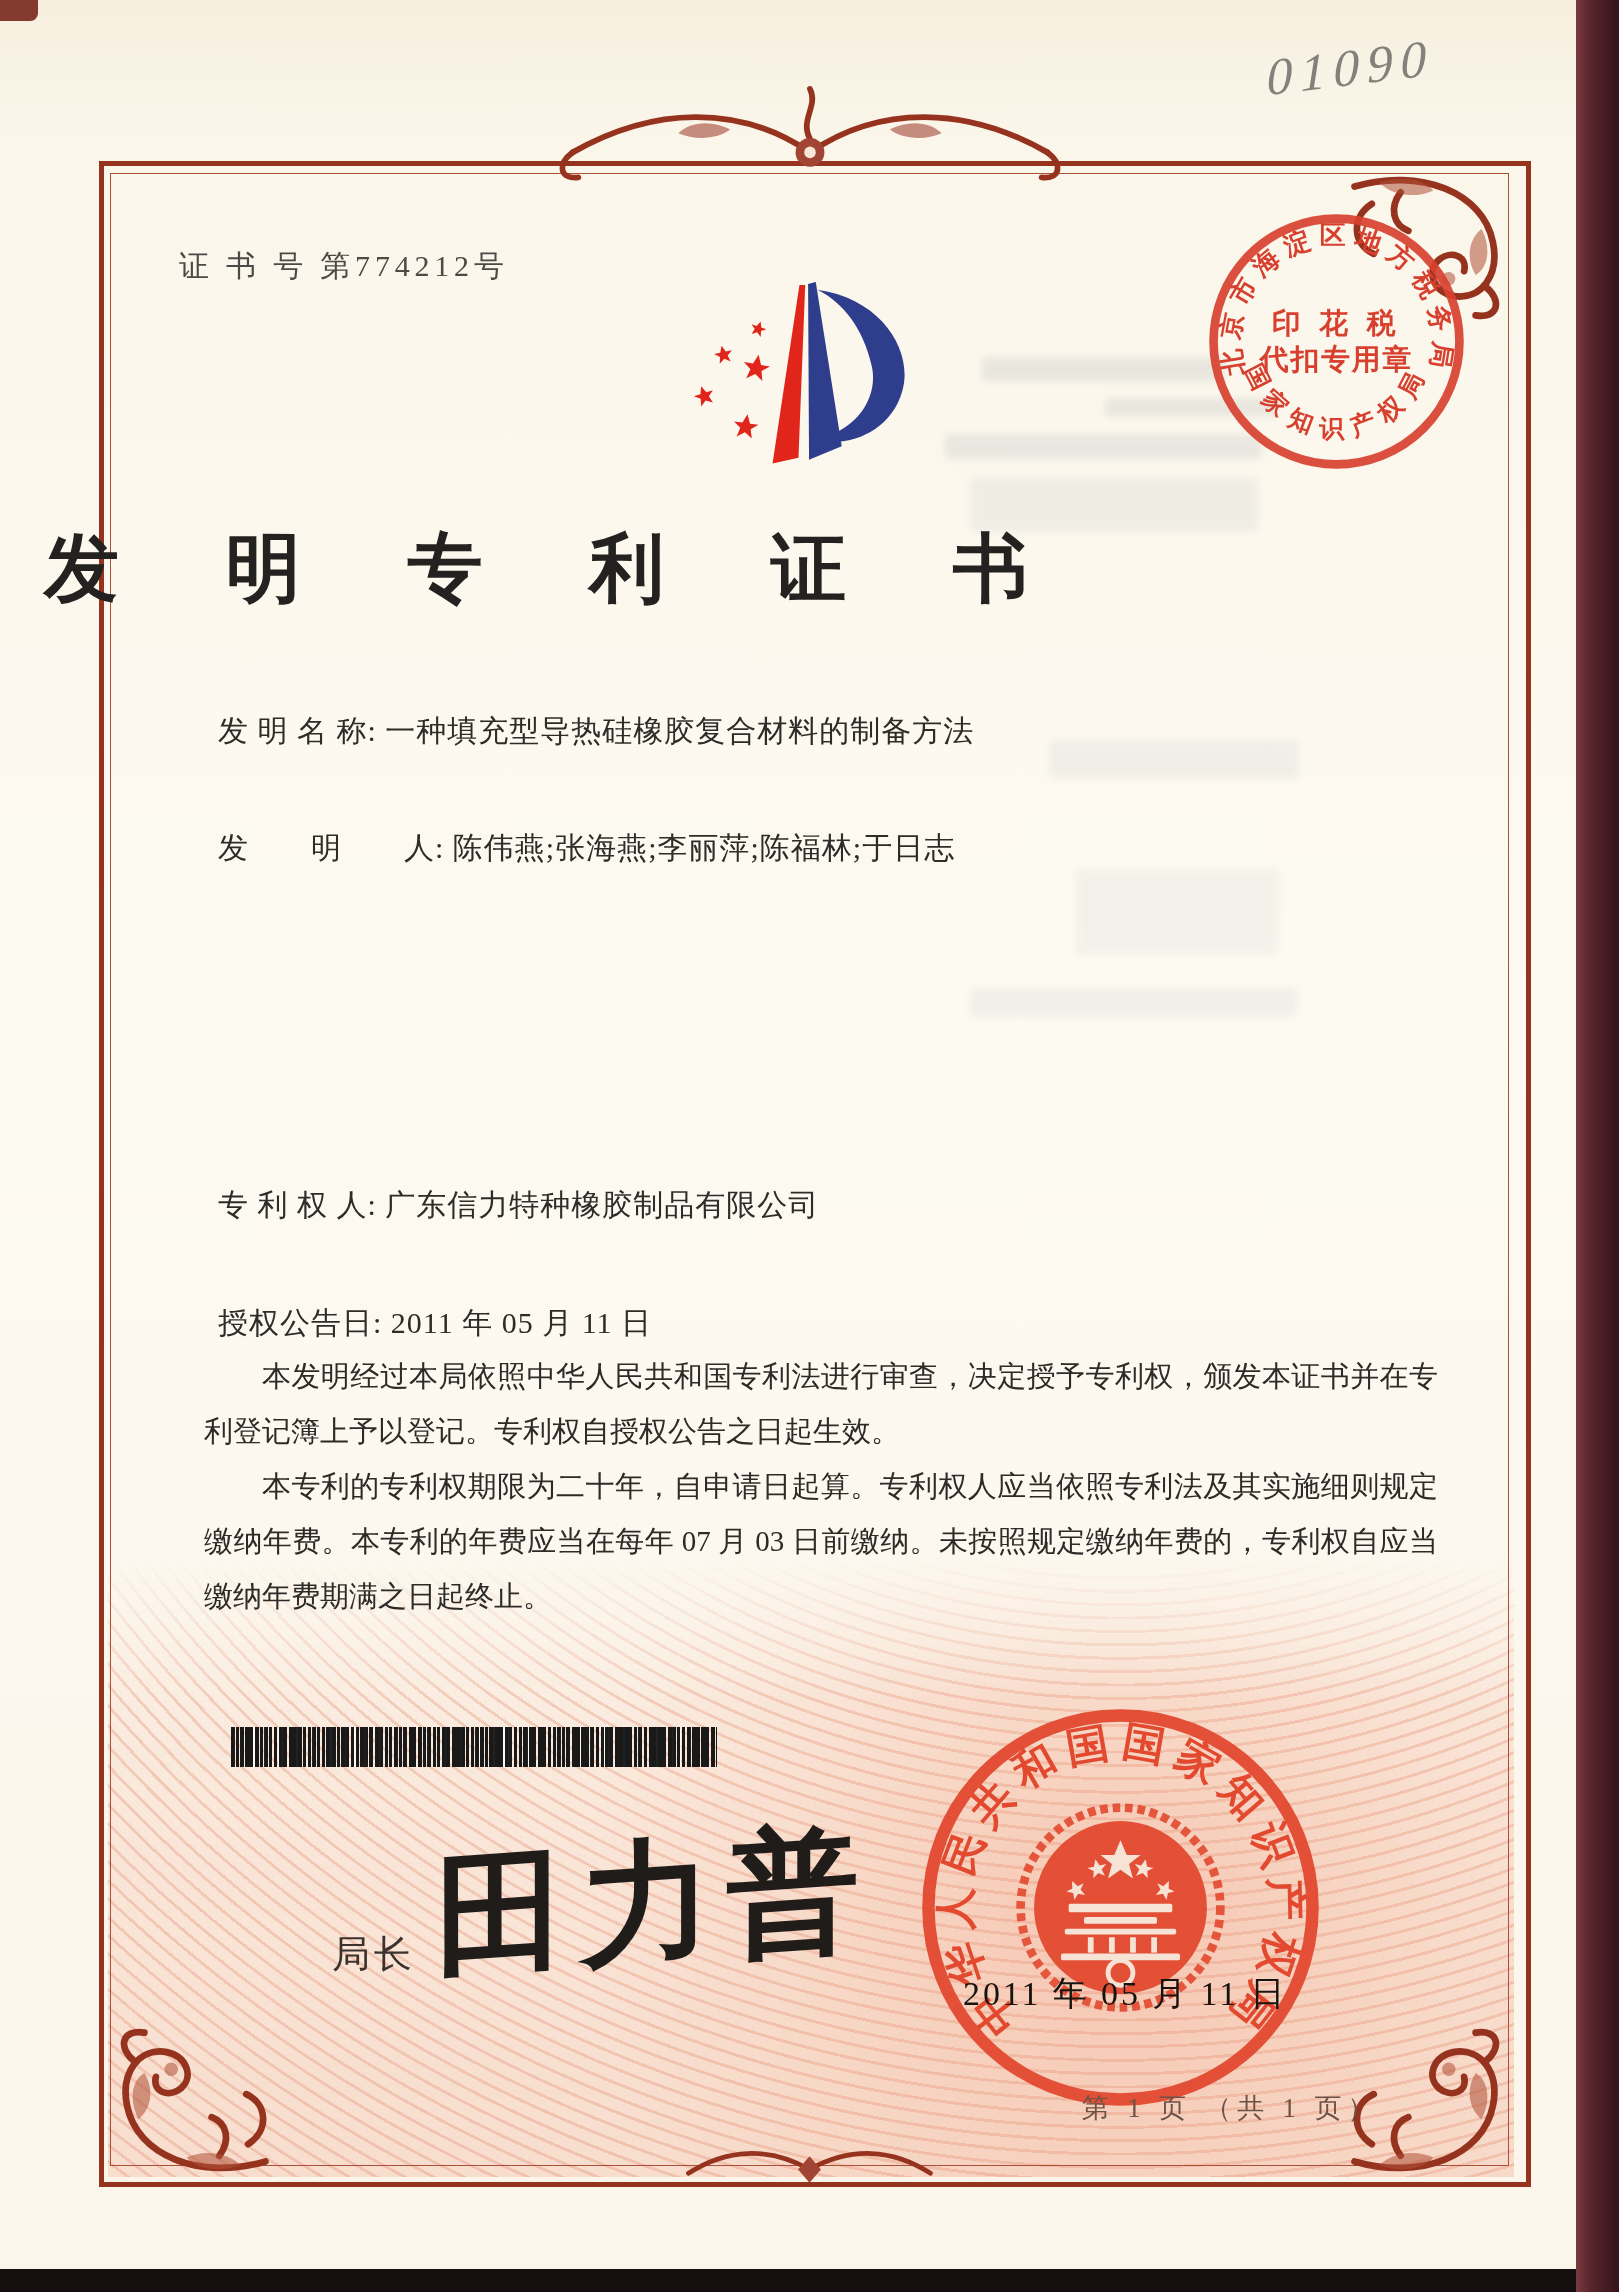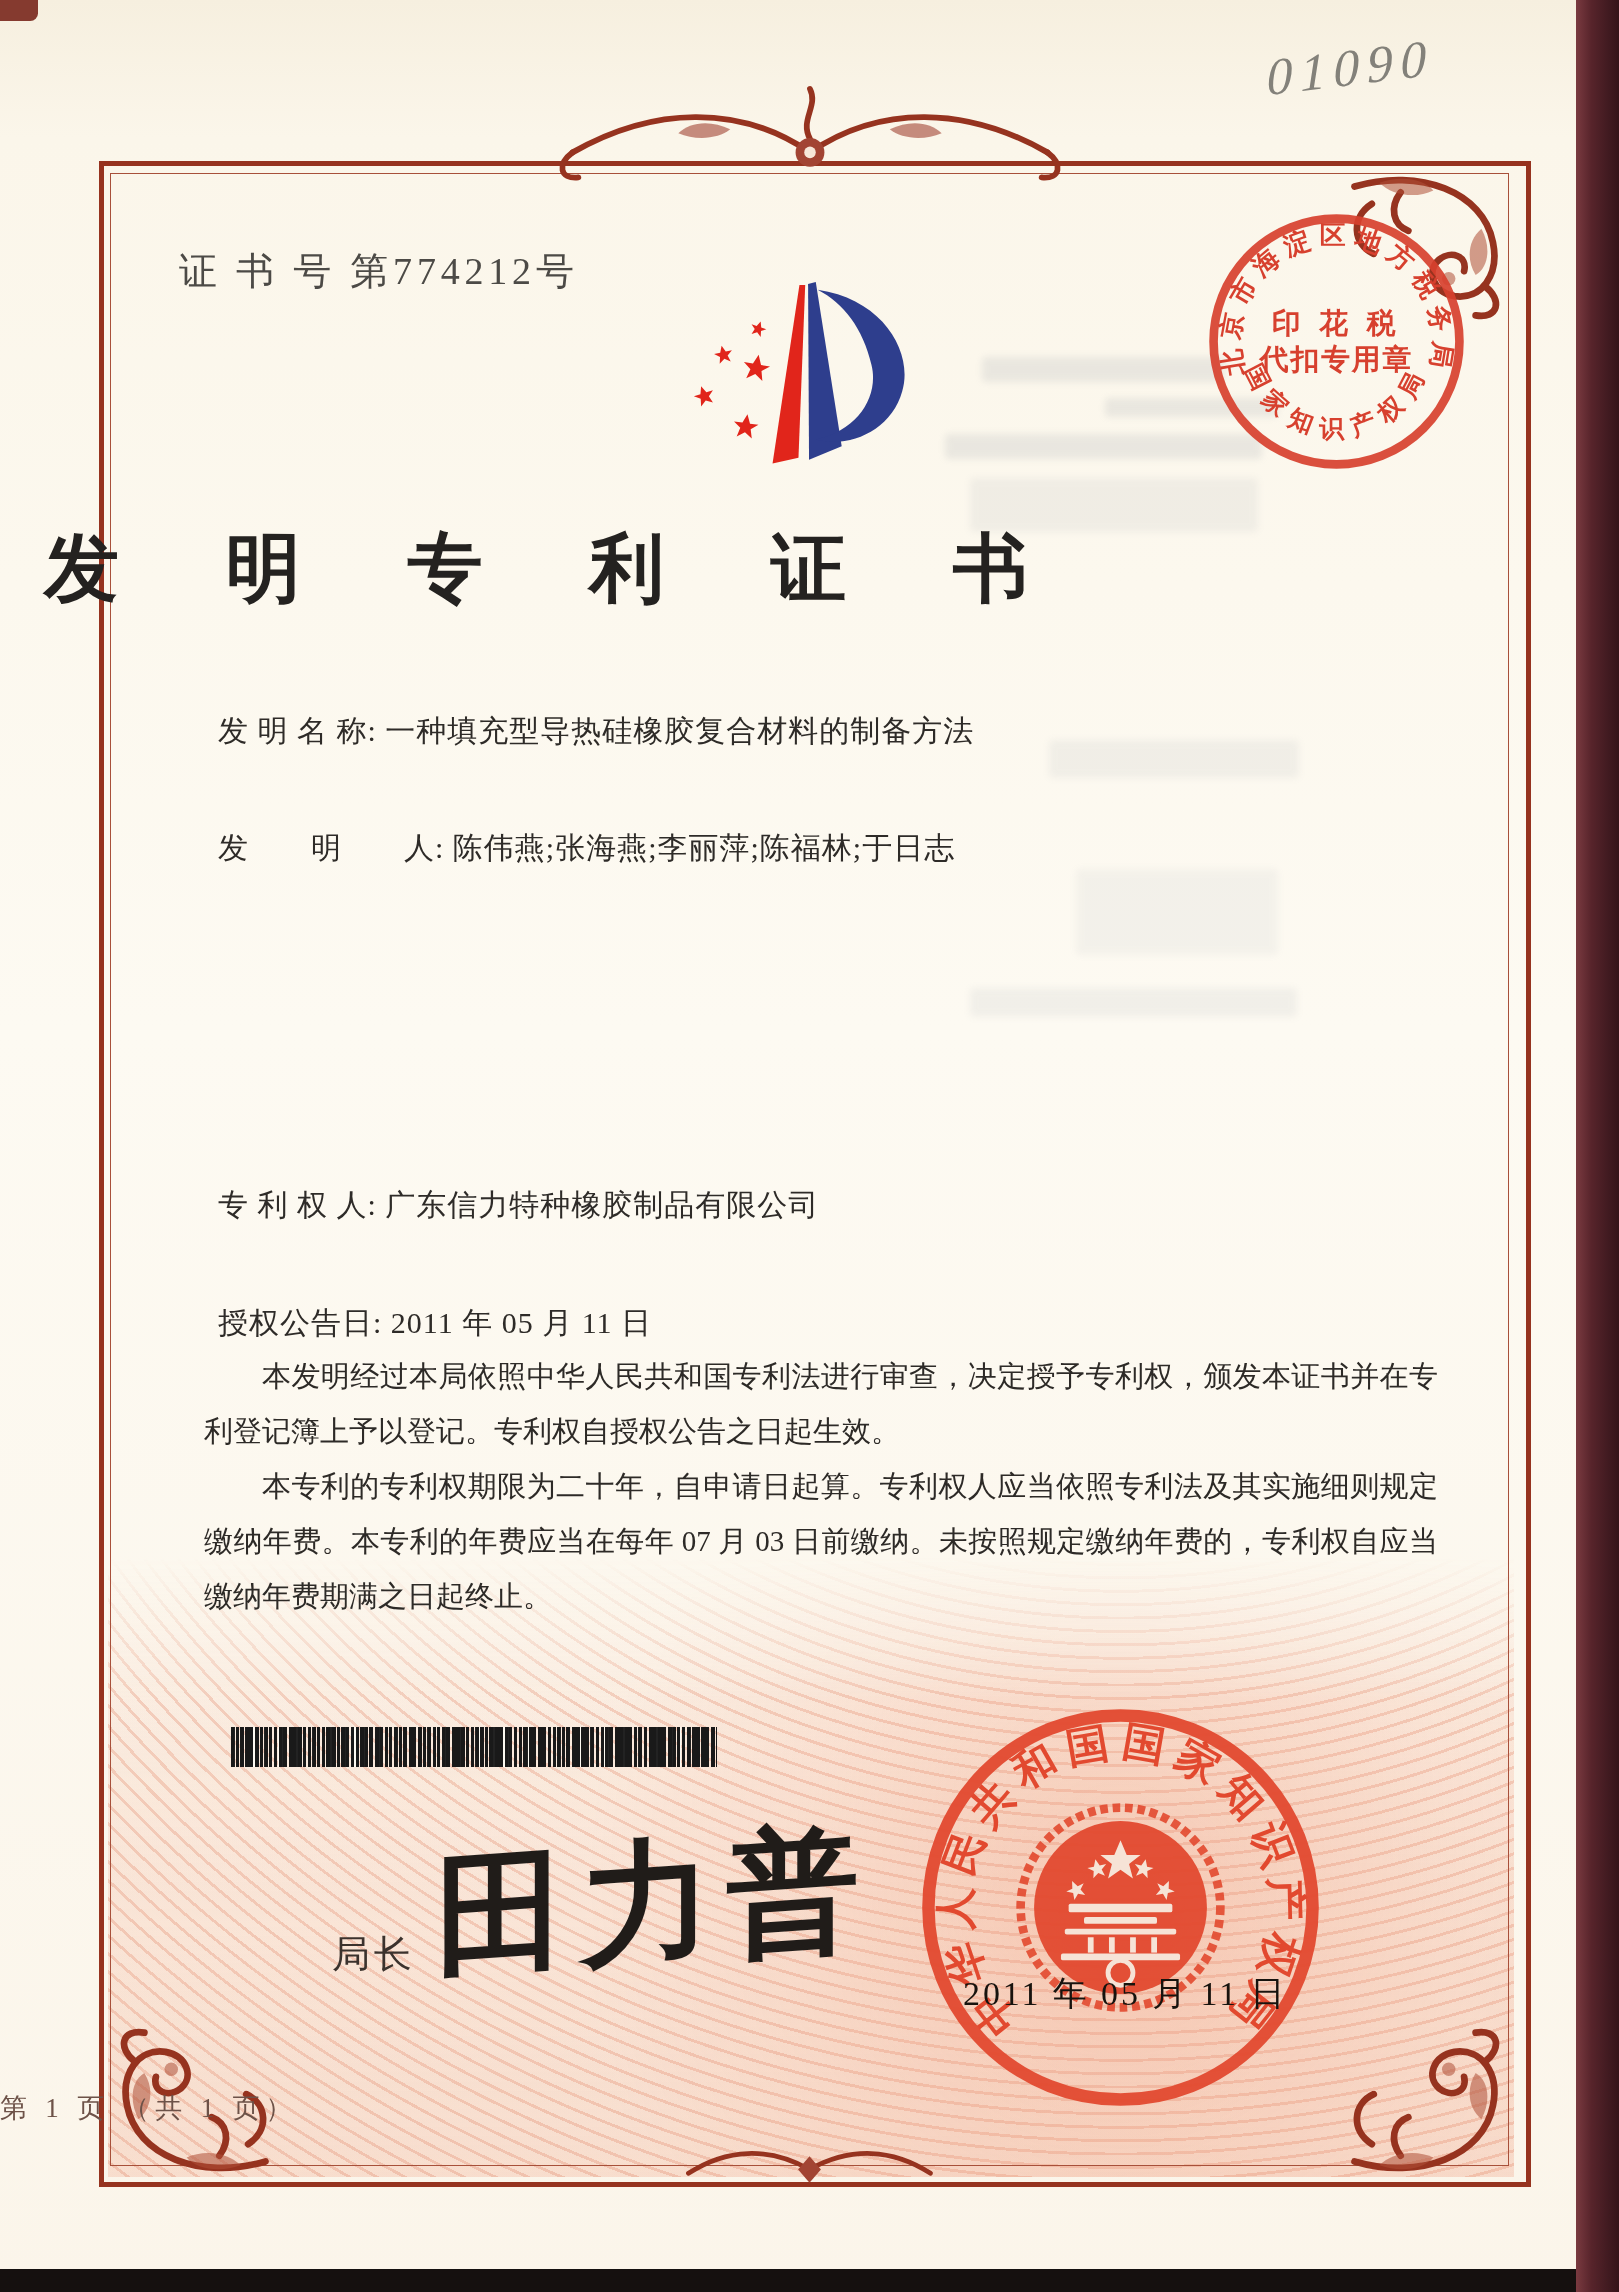--- a/index.html
+++ b/index.html
@@ -22,37 +22,37 @@
     background:
       radial-gradient(circle 538px at 1013px 352px, rgba(240,150,118,.42), rgba(240,150,118,.16) 62%, rgba(240,150,118,.05) 100%),
       repeating-radial-gradient(circle at 1013px -730px, rgba(226,132,102,.30) 0 2.9px, rgba(226,132,102,0) 2.9px 13.4px),
       linear-gradient(180deg, rgba(246,206,186,0) 0%, rgba(245,198,176,.22) 40%, rgba(243,192,170,.38) 100%);
     -webkit-mask-image:linear-gradient(180deg,transparent 0,black 144px);
     mask-image:linear-gradient(180deg,transparent 0,black 144px);
   }
   
   .ghost{background:#8e959e;border-radius:3.8px;filter:blur(3.8px);opacity:.16;z-index:0;}
   
-  .cert-no{left:179px;top:246px;font-size:38px;letter-spacing:4.8px;color:#4c4a46;z-index:2;}
+  .cert-no{left:179px;top:246px;font-size:30px;letter-spacing:4.8px;color:#4c4a46;z-index:2;}
   .handwritten{left:1266px;top:38px;font-size:52px;color:#83817a;letter-spacing:7.7px;transform:rotate(-7deg) skewX(-6deg);font-style:italic;z-index:2;}
   .doc-title{left:0;top:519px;width:1300px;font-size:75px;font-weight:700;letter-spacing:44px;text-indent:44px;color:#242220;z-index:2;}
   .field{left:218px;font-size:30px;color:#2e2b28;letter-spacing:1px;z-index:2;white-space:nowrap;}
   .body-text{left:204px;top:1349px;width:1234px;z-index:2;color:#2d2a27;}
   .body-text p{margin:0;text-indent:2em;font-size:29px;line-height:55px;text-align:justify;}
   .barcode{left:231px;top:1727px;width:486px;height:40px;z-index:2;
     background:
       repeating-linear-gradient(90deg,#191919 0 2.9px,transparent 2.9px 4.8px),
       repeating-linear-gradient(90deg,#191919 0 1.9px,transparent 1.9px 8.6px),
       repeating-linear-gradient(90deg,#222 0 3.8px,transparent 3.8px 16.3px),
       repeating-linear-gradient(90deg,transparent 0 22px,#fdfaf2 22px 25px);
   }
   .sig-label{left:332px;top:1929px;font-size:38px;color:#3b322d;z-index:2;letter-spacing:3.8px;}
   .sig-name{left:434px;top:1814px;font-size:133px;font-weight:600;color:#201c19;z-index:2;letter-spacing:13.4px;transform:rotate(-4deg) skewX(-4deg);}
   .seal-date{left:963px;top:1971px;font-size:34px;letter-spacing:2.9px;color:#17130e;z-index:3;white-space:nowrap;}
-  .page-footer{left:0;top:2090px;width:1380px;text-align:left;font-size:27px;letter-spacing:5.8px;color:#6d5248;z-index:2;}
+  .page-footer{left:0;top:2090px;width:1380px;text-align:right;font-size:27px;letter-spacing:5.8px;color:#6d5248;z-index:2;}
   svg{display:block;}
   .decor{z-index:1;pointer-events:none;}
 </style>
 </head>
 <body>
 
 <div id="page">
 
   <svg width="0" height="0" style="position:absolute">
     <defs>

